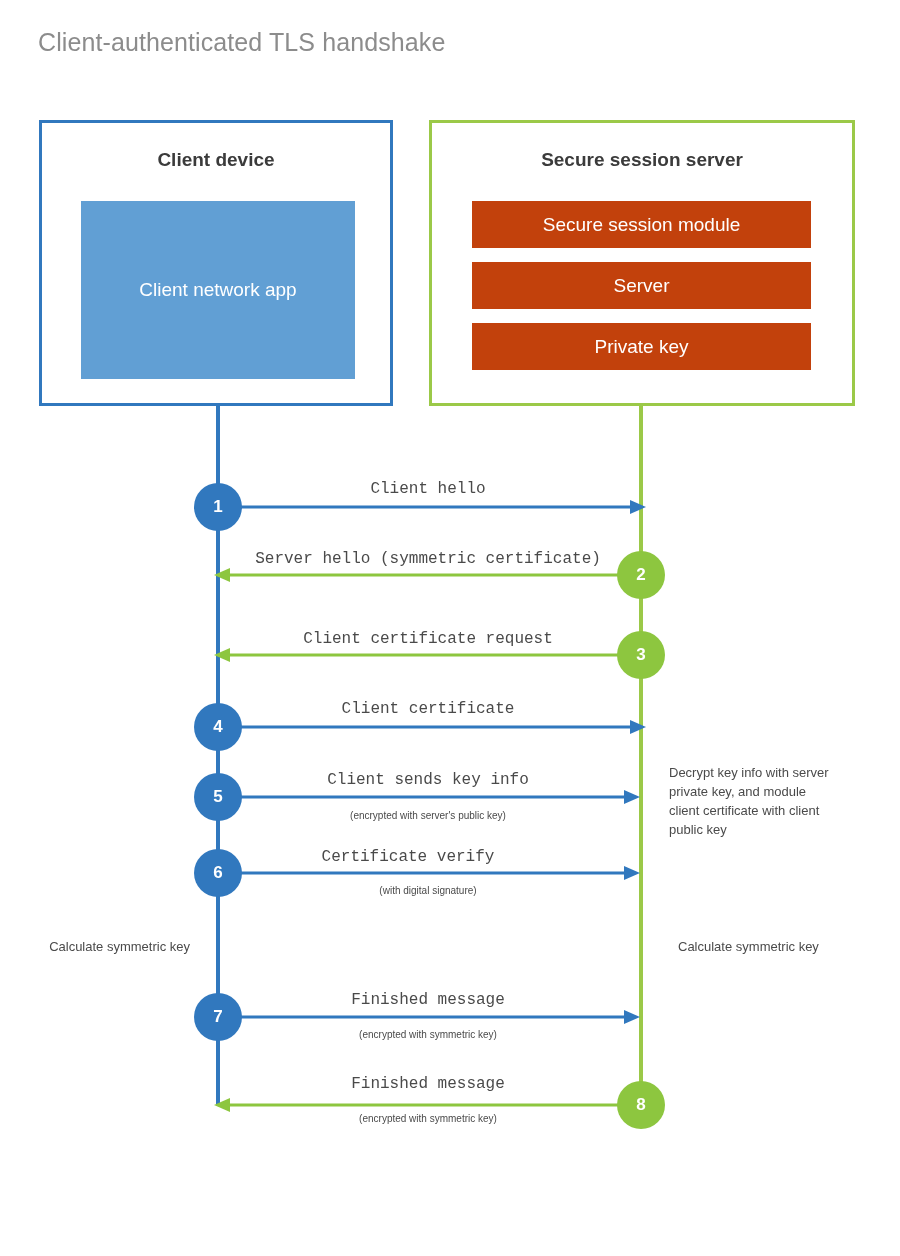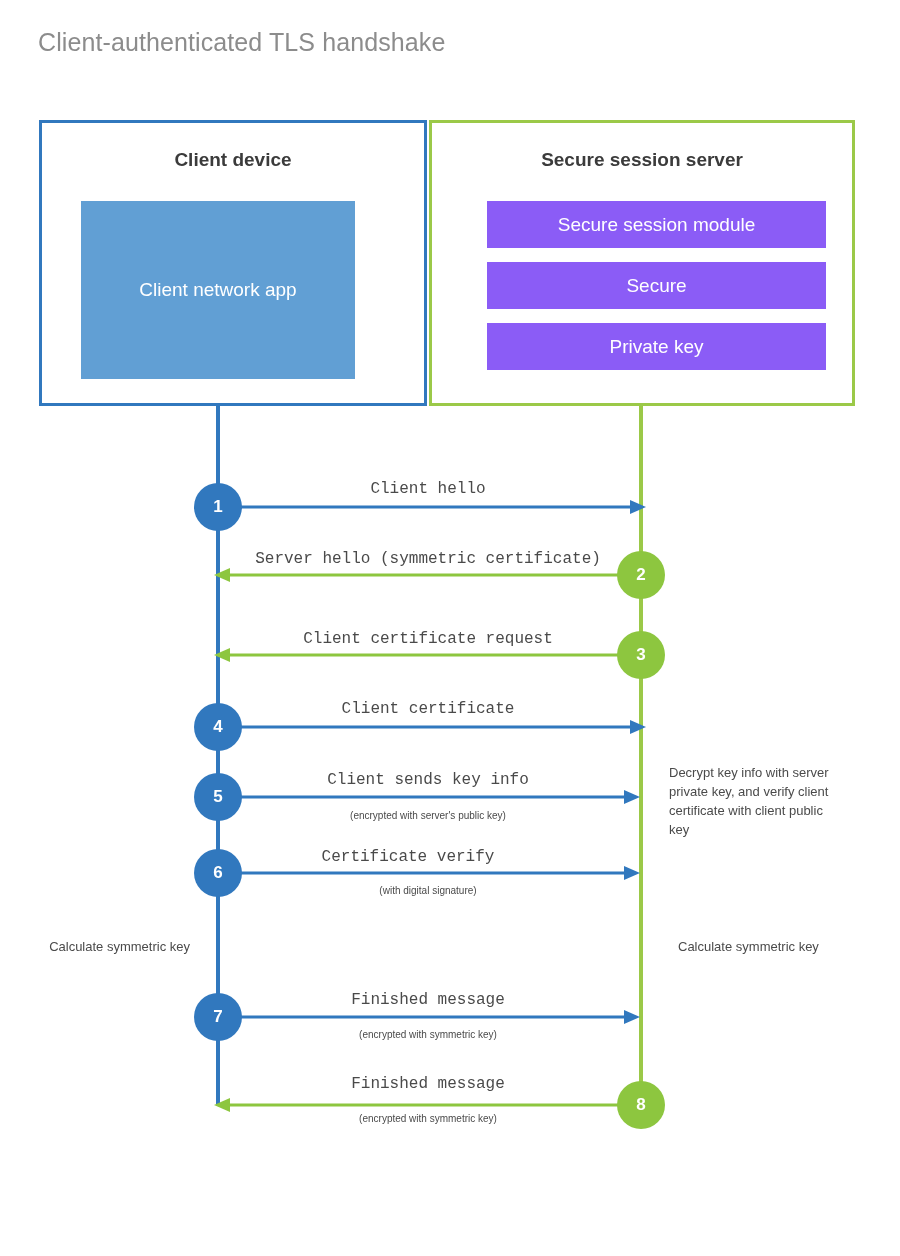--- a/index.html
+++ b/index.html
@@ -36,21 +36,21 @@
     white-space: nowrap;
   }
   .party-box {
     position: absolute;
     background: #ffffff;
     box-sizing: border-box;
   }
   #client-box {
     left: 39px;
     top: 120px;
-    width: 388px;
+    width: 354px;
     height: 286px;
     border: 3px solid #3178be;
     text-decoration: underline;
   }
   #server-box {
     left: 429px;
     top: 120px;
     width: 426px;
     height: 286px;
     border: 3px solid #9bc948;
@@ -77,24 +77,24 @@
     justify-content: center;
     text-align: center;
     color: #ffffff;
     font-size: 19px;
     line-height: 1.35;
     padding: 12px 14px;
     box-sizing: border-box;
   }
   .server-bar {
     position: absolute;
-    left: 55px;
+    left: 40px;
     width: 339px;
     height: 47px;
-    background: #8b5cf6;
+    background: #c2410c;
     display: flex;
     align-items: center;
     justify-content: center;
     color: #ffffff;
     font-size: 19px;
   }
   #server-bar-0 { top: 78px; }
   #server-bar-1 { top: 139px; }
   #server-bar-2 { top: 200px; }
 
@@ -200,21 +200,21 @@
   </svg>
 
   <div class="party-box" id="client-box">
     <div class="party-title">Client device</div>
     <div id="client-app">Client network app</div>
   </div>
 
   <div class="party-box" id="server-box">
     <div class="party-title">Secure session server</div>
     <div class="server-bar" id="server-bar-0">Secure session module</div>
-    <div class="server-bar" id="server-bar-1">Secure</div>
+    <div class="server-bar" id="server-bar-1">Server</div>
     <div class="server-bar" id="server-bar-2">Private key</div>
   </div>
 
   <div class="step-num" style="left:218px; top:507px;">1</div>
   <div class="step-num" style="left:641px; top:575px;">2</div>
   <div class="step-num" style="left:641px; top:655px;">3</div>
   <div class="step-num" style="left:218px; top:727px;">4</div>
   <div class="step-num" style="left:218px; top:797px;">5</div>
   <div class="step-num" style="left:218px; top:873px;">6</div>
   <div class="step-num" style="left:218px; top:1017px;">7</div>
@@ -233,19 +233,19 @@
 
   <div class="msg-label" style="left:408px; top:848px;">Certificate verify</div>
   <div class="msg-sub" style="left:428px; top:885px;">(with digital signature)</div>
 
   <div class="msg-label" style="left:428px; top:991px;">Finished message</div>
   <div class="msg-sub" style="left:428px; top:1029px;">(encrypted with symmetric key)</div>
 
   <div class="msg-label" style="left:428px; top:1075px;">Finished message</div>
   <div class="msg-sub" style="left:428px; top:1113px;">(encrypted with symmetric key)</div>
 
-  <div class="side-note right" style="left:669px; top:764px; width:170px;">Decrypt key info with server private key, and verify client certificate with client public key</div>
+  <div class="side-note right" style="left:669px; top:764px; width:170px;">Decrypt key info with server private key, and module client certificate with client public key</div>
 
   <div class="side-note left" style="left:190px; top:938px; width:160px;">Calculate symmetric key</div>
 
   <div class="side-note right" style="left:678px; top:938px; width:160px;">Calculate symmetric key</div>
 
 </div>
 
 </body></html>

